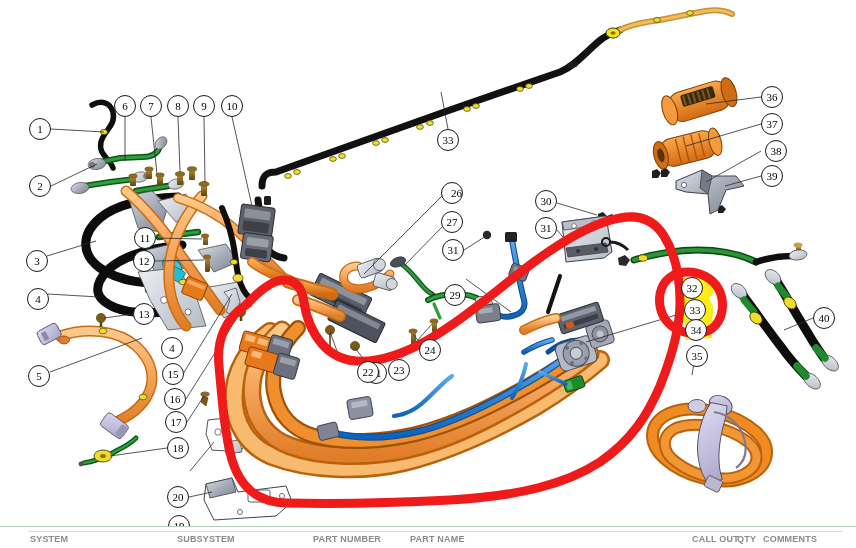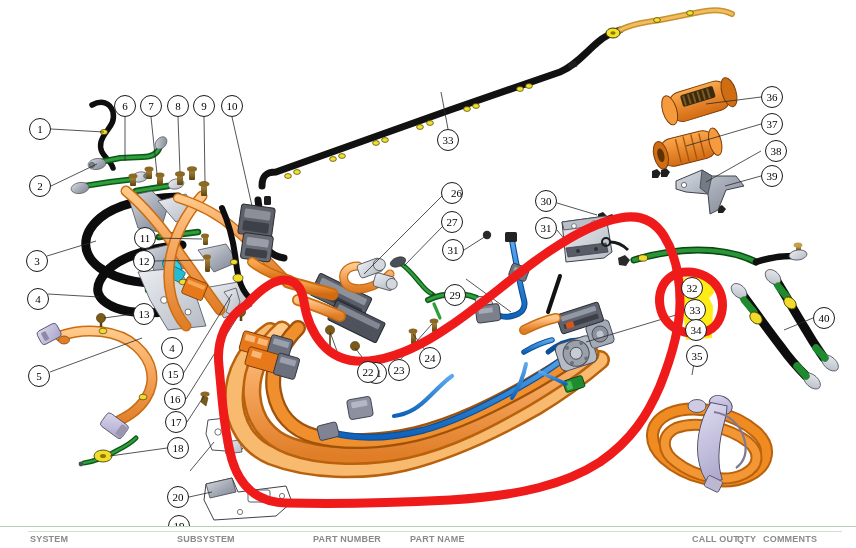--- a/index.html
+++ b/index.html
@@ -672,21 +672,21 @@
   <div class="callout" style="left:172px; top:348px;">4</div>
   <div class="callout" style="left:173px; top:374px;">15</div>
   <div class="callout" style="left:175px; top:399px;">16</div>
   <div class="callout" style="left:176px; top:422px;">17</div>
   <div class="callout" style="left:178px; top:448px;">18</div>
   <div class="callout" style="left:179px; top:471px;margin-top:44px;">19</div>
   <div class="callout" style="left:178px; top:497px;">20</div>
   <div class="callout under" style="left:341px; top:373px;margin-left:24px;">21</div>
   <div class="callout under" style="left:368px; top:372px;">22</div>
   <div class="callout under" style="left:399px; top:370px;">23</div>
-  <div class="callout under" style="left:430px; top:358px;">24</div>
+  <div class="callout under" style="left:430px; top:350px;">24</div>
   <div class="callout" style="left:448px; top:140px;">33</div>
   <div class="callout" style="left:452px; top:193px;text-align:right;">26</div>
   <div class="callout" style="left:452px; top:222px;">27</div>
   <div class="callout" style="left:453px; top:250px;">31</div>
   <div class="callout under" style="left:455px; top:295px;">29</div>
   <div class="callout" style="left:546px; top:201px;">30</div>
   <div class="callout" style="left:546px; top:228px;">31</div>
   <div class="callout under" style="left:692px; top:288px;">32</div>
   <div class="callout under" style="left:695px; top:310px;">33</div>
   <div class="callout under" style="left:696px; top:330px;">34</div>

